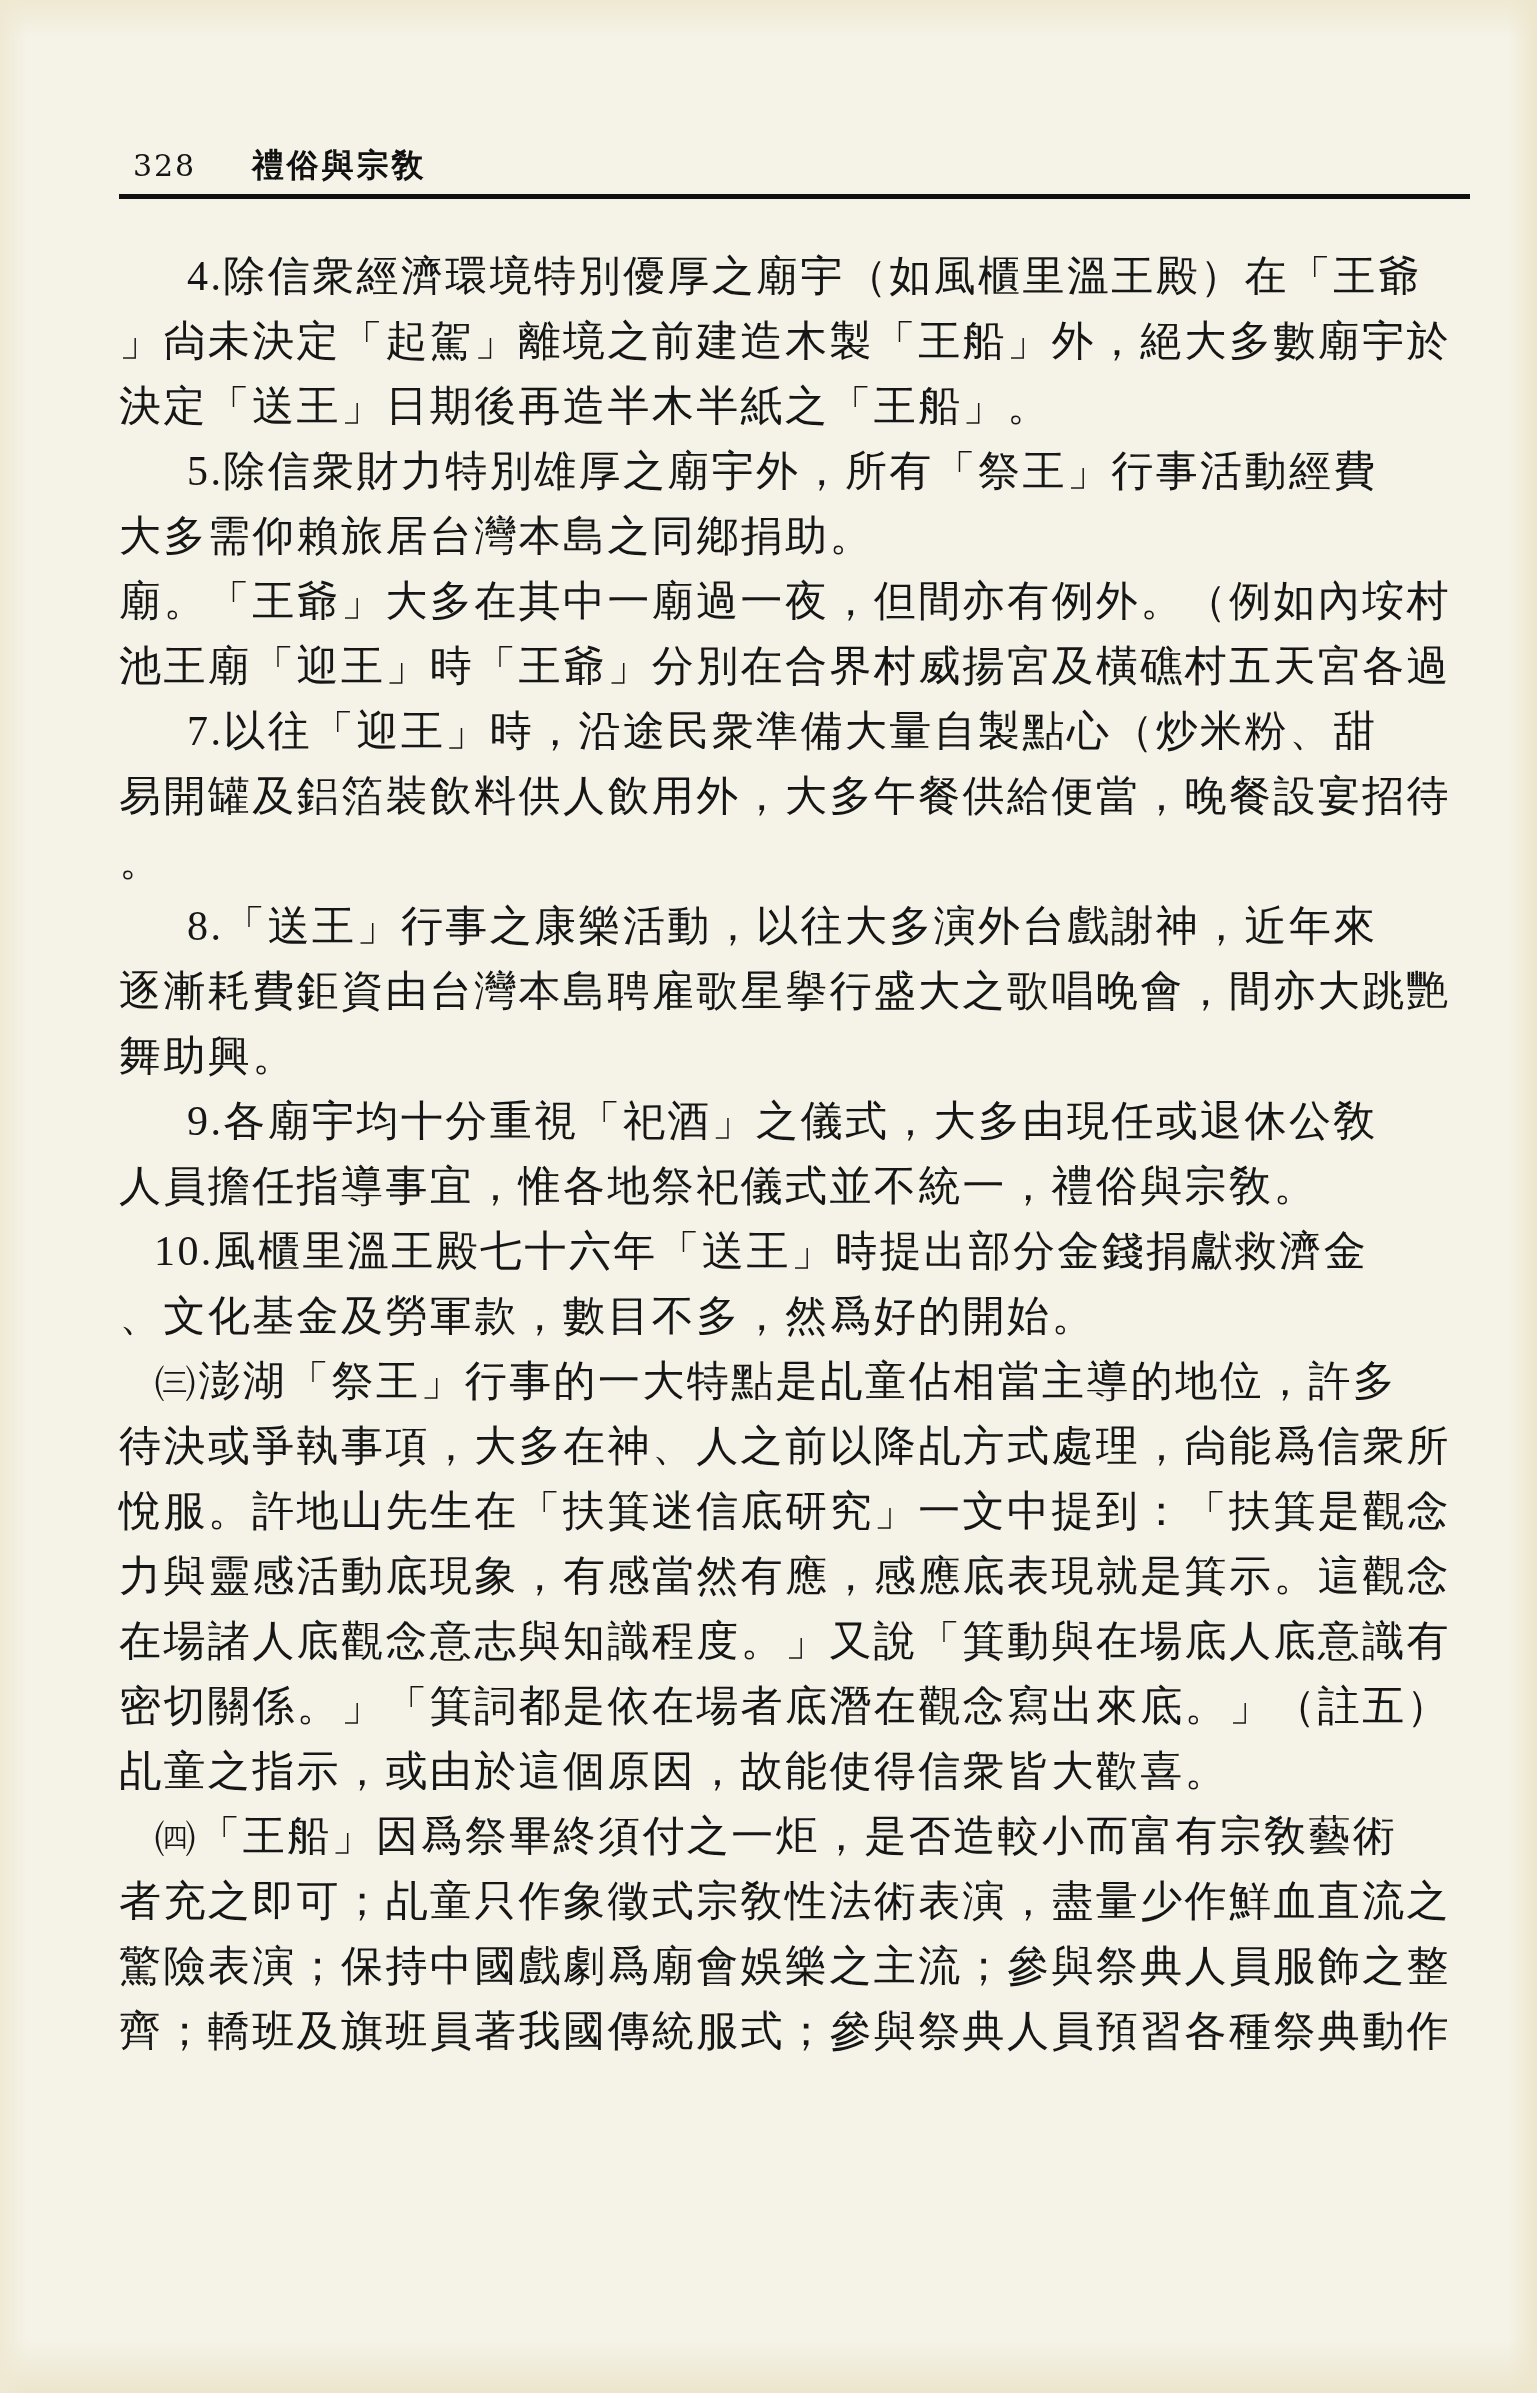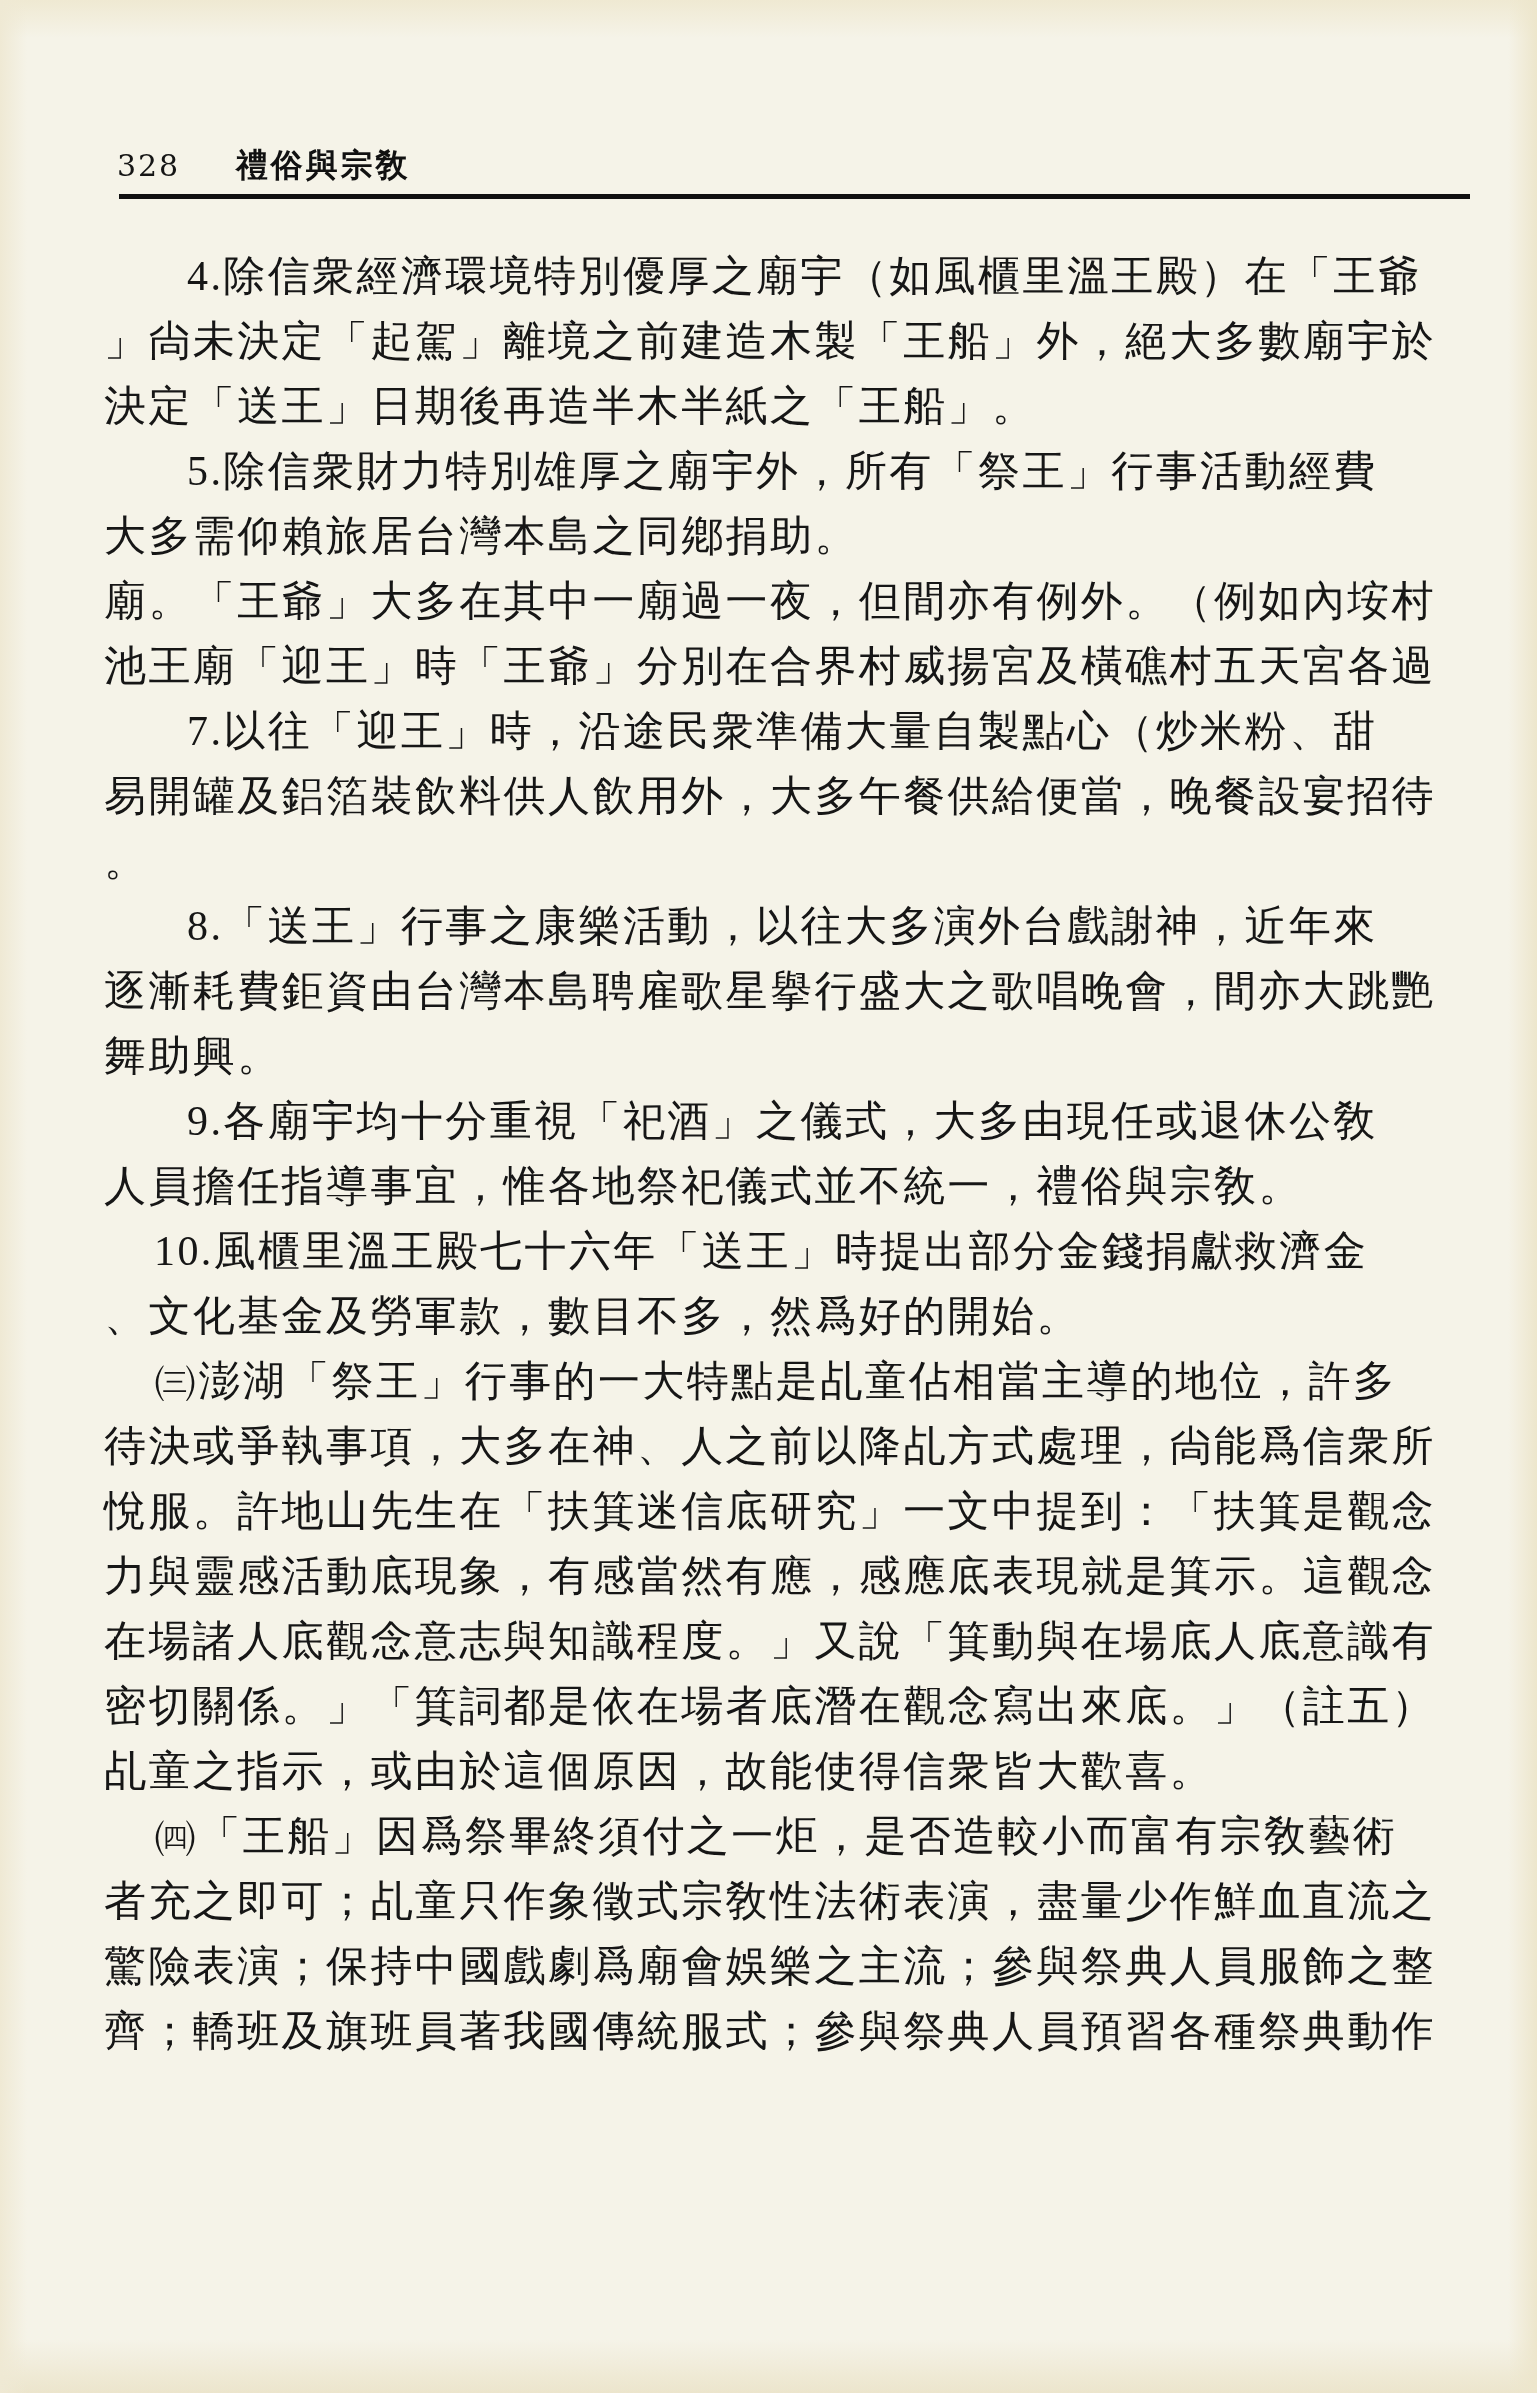--- a/index.html
+++ b/index.html
@@ -11,21 +11,21 @@
     overflow:hidden;
   }
   .page{
     position:absolute;inset:0;
     background:
       linear-gradient(90deg, #efe9d4 0px, rgba(239,233,212,0) 27px, rgba(239,233,212,0) calc(100% - 29px), #ede6cc 100%),
       linear-gradient(180deg, #efe9d2 0px, rgba(239,233,210,0) 38px, rgba(239,233,210,0) calc(100% - 53px), #ece5cc 100%),
       #f5f3e8;
   }
   .running-head{
-    position:absolute;top:144px;left:117px;right:69px;
+    position:absolute;top:144px;left:133px;right:69px;
     height:44px;
     color:#151515;
     text-decoration:underline;
   }
   .page-num{
     display:inline-block;
     font-size:30px;letter-spacing:1.9px;
     font-family:"DejaVu Serif","Liberation Serif",serif;
     vertical-align:baseline;
   }
@@ -43,21 +43,21 @@
     position:absolute;top:244px;left:104px;width:1408px;
     color:#161616;
   }
   .tline{
     font-size:42px;
     line-height:65px;
     height:65px;
     letter-spacing:2.4px;
     white-space:nowrap;
   }
-  .ind0{padding-left:0;}
+  .ind0{padding-left:0;margin-left:15px;}
   .ind1{padding-left:50px;}
   .ind2{padding-left:83px;}
 </style>
 </head>
 <body>
 
 <div class="page">
 
   <div class="running-head">
     <span class="page-num">328</span><span class="head-title">禮俗與宗敎</span>

